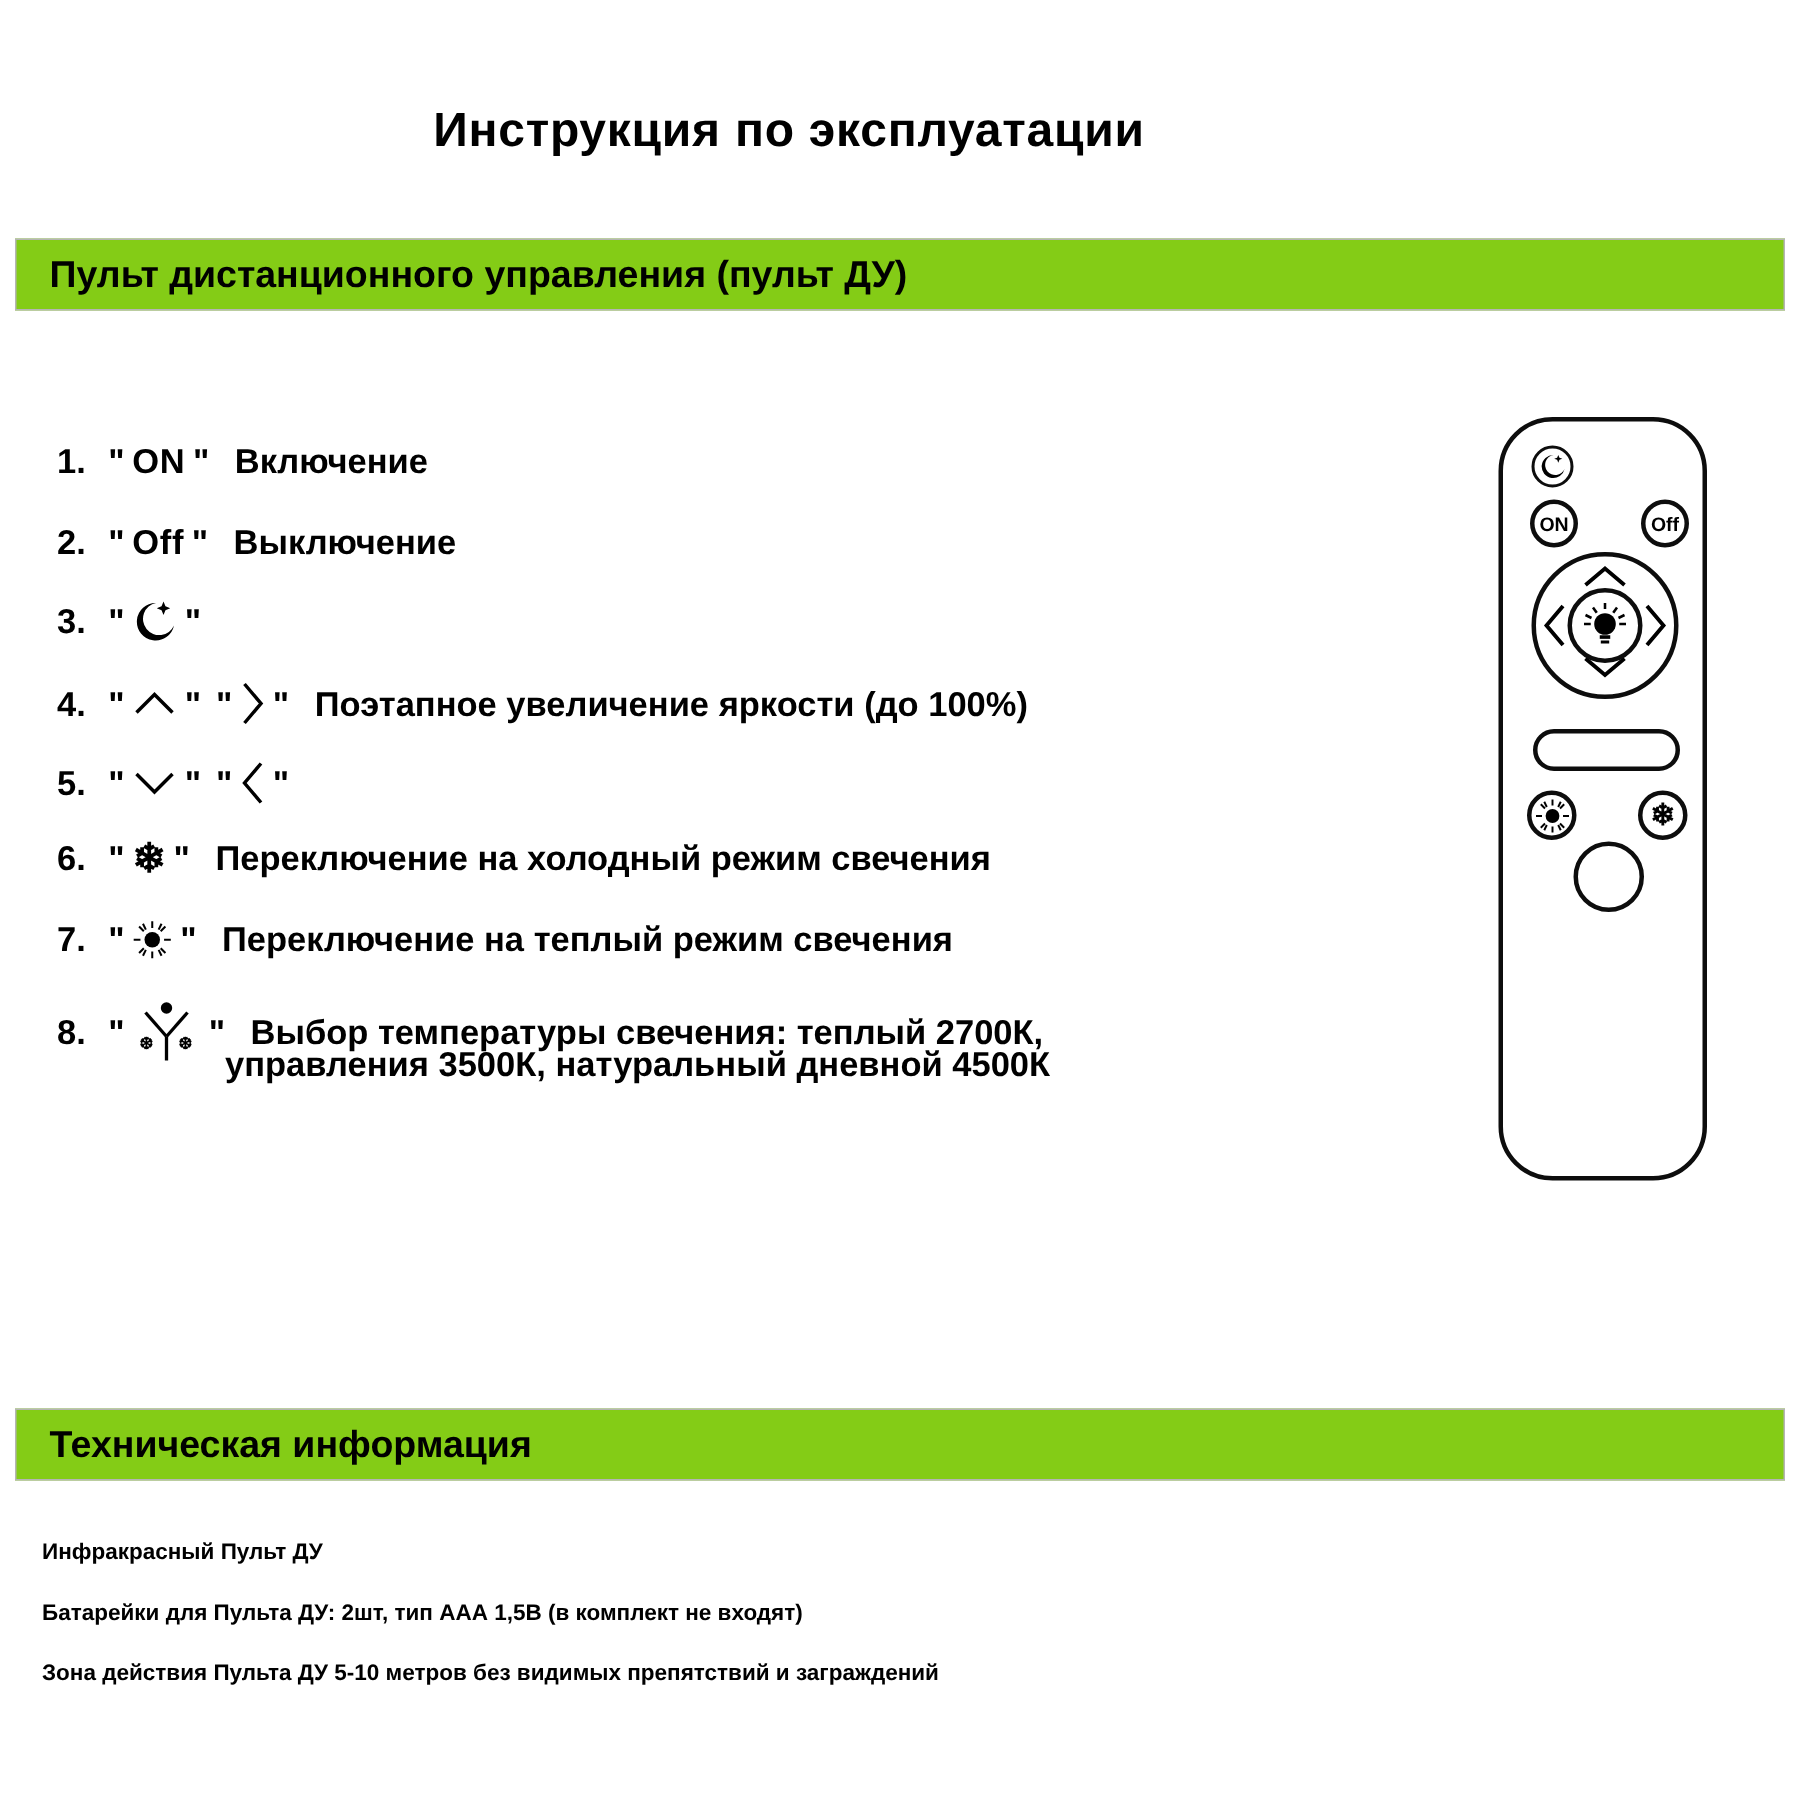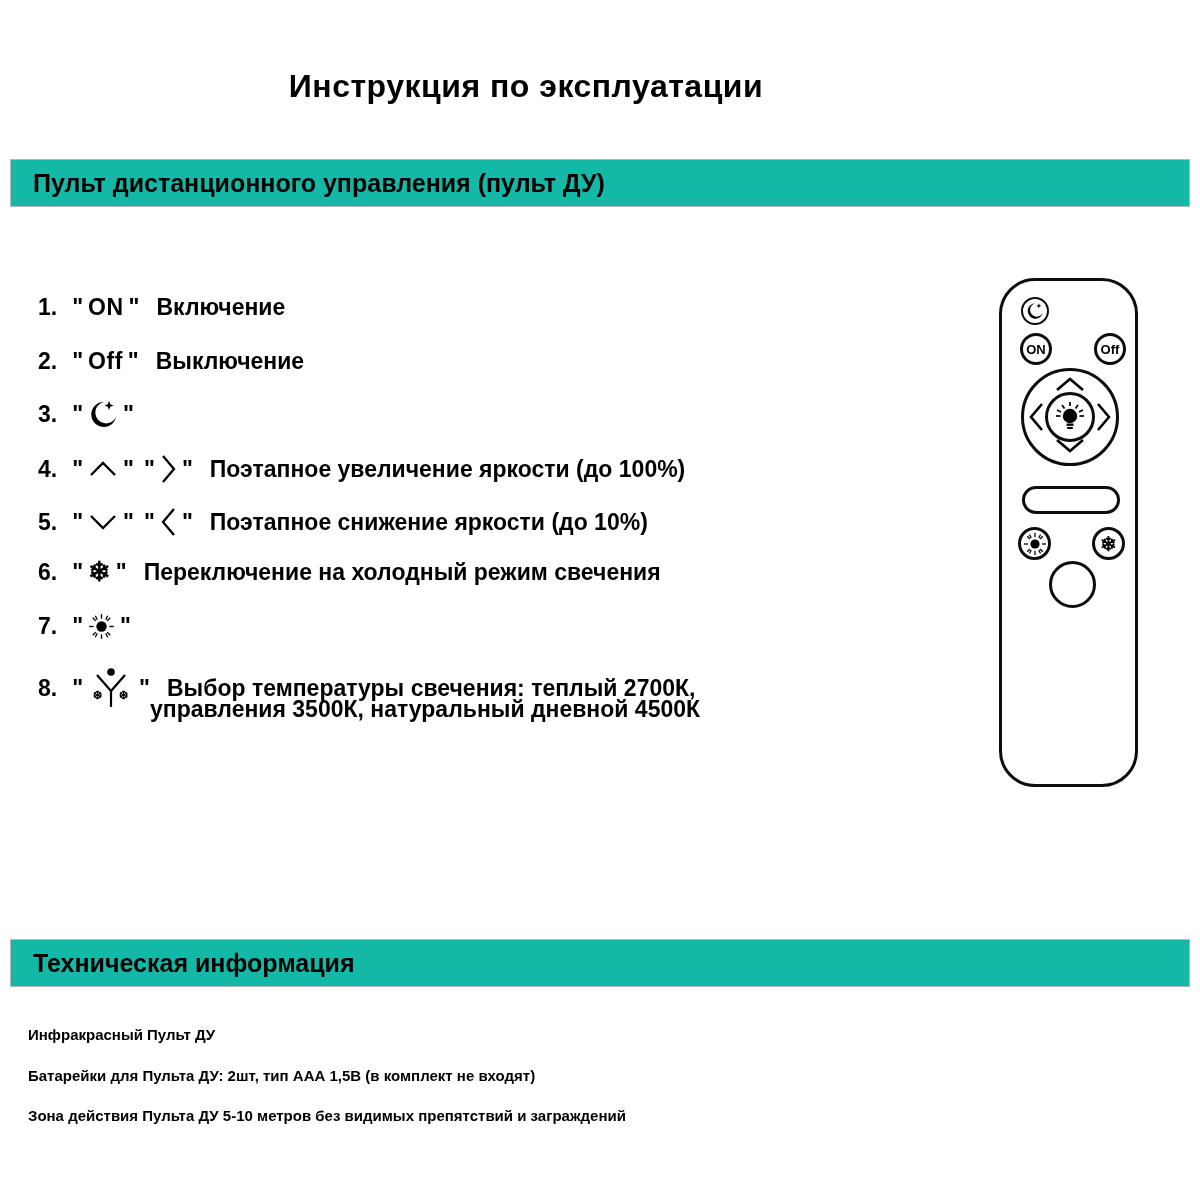--- a/index.html
+++ b/index.html
@@ -7,21 +7,21 @@
     width:1200px;height:1200px;background:#ffffff;position:relative;
     font-family:"Liberation Sans", sans-serif;color:#000;overflow:hidden;
     -webkit-font-smoothing:antialiased;
   }
   .page-title{
     position:absolute;top:68px;left:0;width:1052px;text-align:center;
     font-size:32px;font-weight:bold;margin:0;letter-spacing:.5px;
   }
   .section-bar{
     position:absolute;left:10px;width:1178px;height:46px;
-    background:#14b8a6;border:1px solid #b5b5b5;
+    background:#84cc16;border:1px solid #b5b5b5;
     display:flex;align-items:center;
   }
   .section-bar span{font-size:25px;font-weight:bold;padding-left:22px;}
   #bar-remote{top:159px;}
   #bar-tech{top:939px;}
 
   
   .instr-item{
     position:absolute;left:38px;display:flex;align-items:center;
     font-size:23px;font-weight:bold;white-space:nowrap;
@@ -122,21 +122,20 @@
         </svg>
       </span>
       <span class="q">"</span>
       <span class="q">"</span>
       <span class="icon-wrap">
         <svg width="17" height="34" viewBox="0 0 17 34">
           <polyline points="14,4 3,17 14,30" fill="none" stroke="#000" stroke-width="2.3"></polyline>
         </svg>
       </span>
       <span class="q">"</span>
-      <span class="item-label">Поэтапное снижение яркости (до 10%)</span>
     </div>
     <div class="instr-item" style="top: 559px;">
       <span class="instr-num">6.</span>
       <span class="q">"</span>
       <span class="icon-wrap">
         <span class="glyph-snow">❄</span>
       </span>
       <span class="q">"</span>
       <span class="item-label">Переключение на холодный режим свечения</span>
     </div>
@@ -156,20 +155,21 @@
             <line x1="19.8" y1="4.2" x2="17" y2="7"></line>
             <line x1="7" y1="17" x2="4.2" y2="19.8"></line>
             <line x1="6.5" y1="2.5" x2="8.2" y2="6"></line>
             <line x1="17.5" y1="2.5" x2="15.8" y2="6"></line>
             <line x1="6.5" y1="21.5" x2="8.2" y2="18"></line>
             <line x1="17.5" y1="21.5" x2="15.8" y2="18"></line>
           </g>
         </svg>
       </span>
       <span class="q">"</span>
+      <span class="item-label">Переключение на теплый режим свечения</span>
     </div>
     <div class="instr-item" style="top: 666px;">
       <span class="instr-num">8.</span>
       <span class="q">"</span>
       <span class="icon-wrap">
         <svg width="46" height="44" viewBox="0 0 46 44">
           <g stroke="#000" stroke-width="2.2" fill="none">
             <line x1="23" y1="25" x2="23" y2="41"></line>
             <line x1="23" y1="25" x2="9" y2="9"></line>
             <line x1="23" y1="25" x2="37" y2="9"></line>

